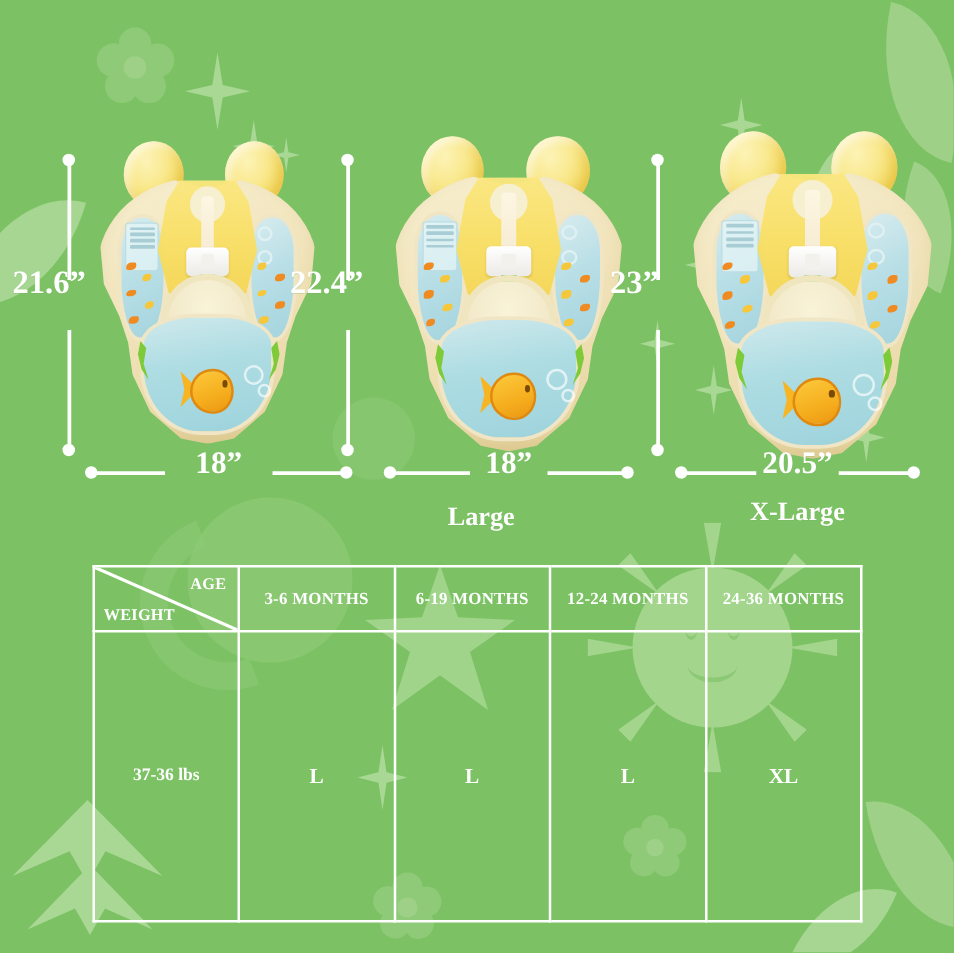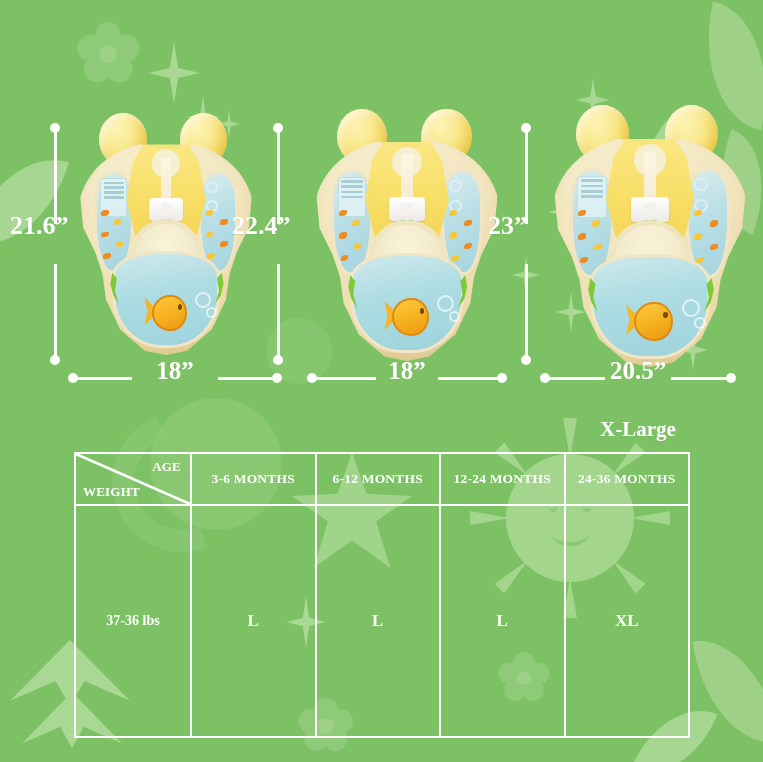--- a/index.html
+++ b/index.html
@@ -634,20 +634,21 @@
       </div>
 
       <div class="h-rule" style="left:41px;width:200px;top:268px;">
         <div class="dot l"></div>
         <div class="line" style="left:9px;width:60px;"></div>
         <div class="h-label">18”</div>
         <div class="line" style="right:9px;width:60px;"></div>
         <div class="dot r"></div>
       </div>
 
+      <div class="size-name" style="top:296px;left:-6px;">Large</div>
     </div>
 
     <div class="product" style="left:508px;width:252px;">
       <div class="v-rule" style="left:13px;">
         <div class="dot top"></div>
         <div class="line up"></div>
         <div class="line down"></div>
         <div class="dot bot"></div>
       </div>
       <div class="v-label" style="left:-20px;">23”</div>
@@ -696,37 +697,37 @@
       </div>
 
       <div class="h-rule" style="left:32px;width:196px;top:268px;text-decoration:underline;">
         <div class="dot l"></div>
         <div class="line" style="left:9px;width:56px;"></div>
         <div class="h-label">20.5”</div>
         <div class="line" style="right:9px;width:56px;"></div>
         <div class="dot r"></div>
       </div>
 
-      <div class="size-name" style="top:312px;left:4px;">X-Large</div>
+      <div class="size-name" style="top:292px;left:4px;">X-Large</div>
     </div>
 
   </div>
 
   <table id="size-table">
     <thead>
       <tr>
         <th class="corner">
           <svg class="diag" viewBox="0 0 100 100" preserveAspectRatio="none">
             <line x1="0" y1="0" x2="100" y2="100" stroke="#ffffff" stroke-width="2.6" vector-effect="non-scaling-stroke"></line>
           </svg>
           <span class="age">AGE</span>
           <span class="weight">WEIGHT</span>
         </th>
         <th>3-6 MONTHS</th>
-        <th>6-12 MONTHS</th>
+        <th>6-19 MONTHS</th>
         <th>12-24 MONTHS</th>
         <th>24-36 MONTHS</th>
       </tr>
     </thead>
     <tbody>
       <tr>
         <td class="wcell">37-36 lbs</td>
         <td>L</td>
         <td>L</td>
         <td>L</td>

